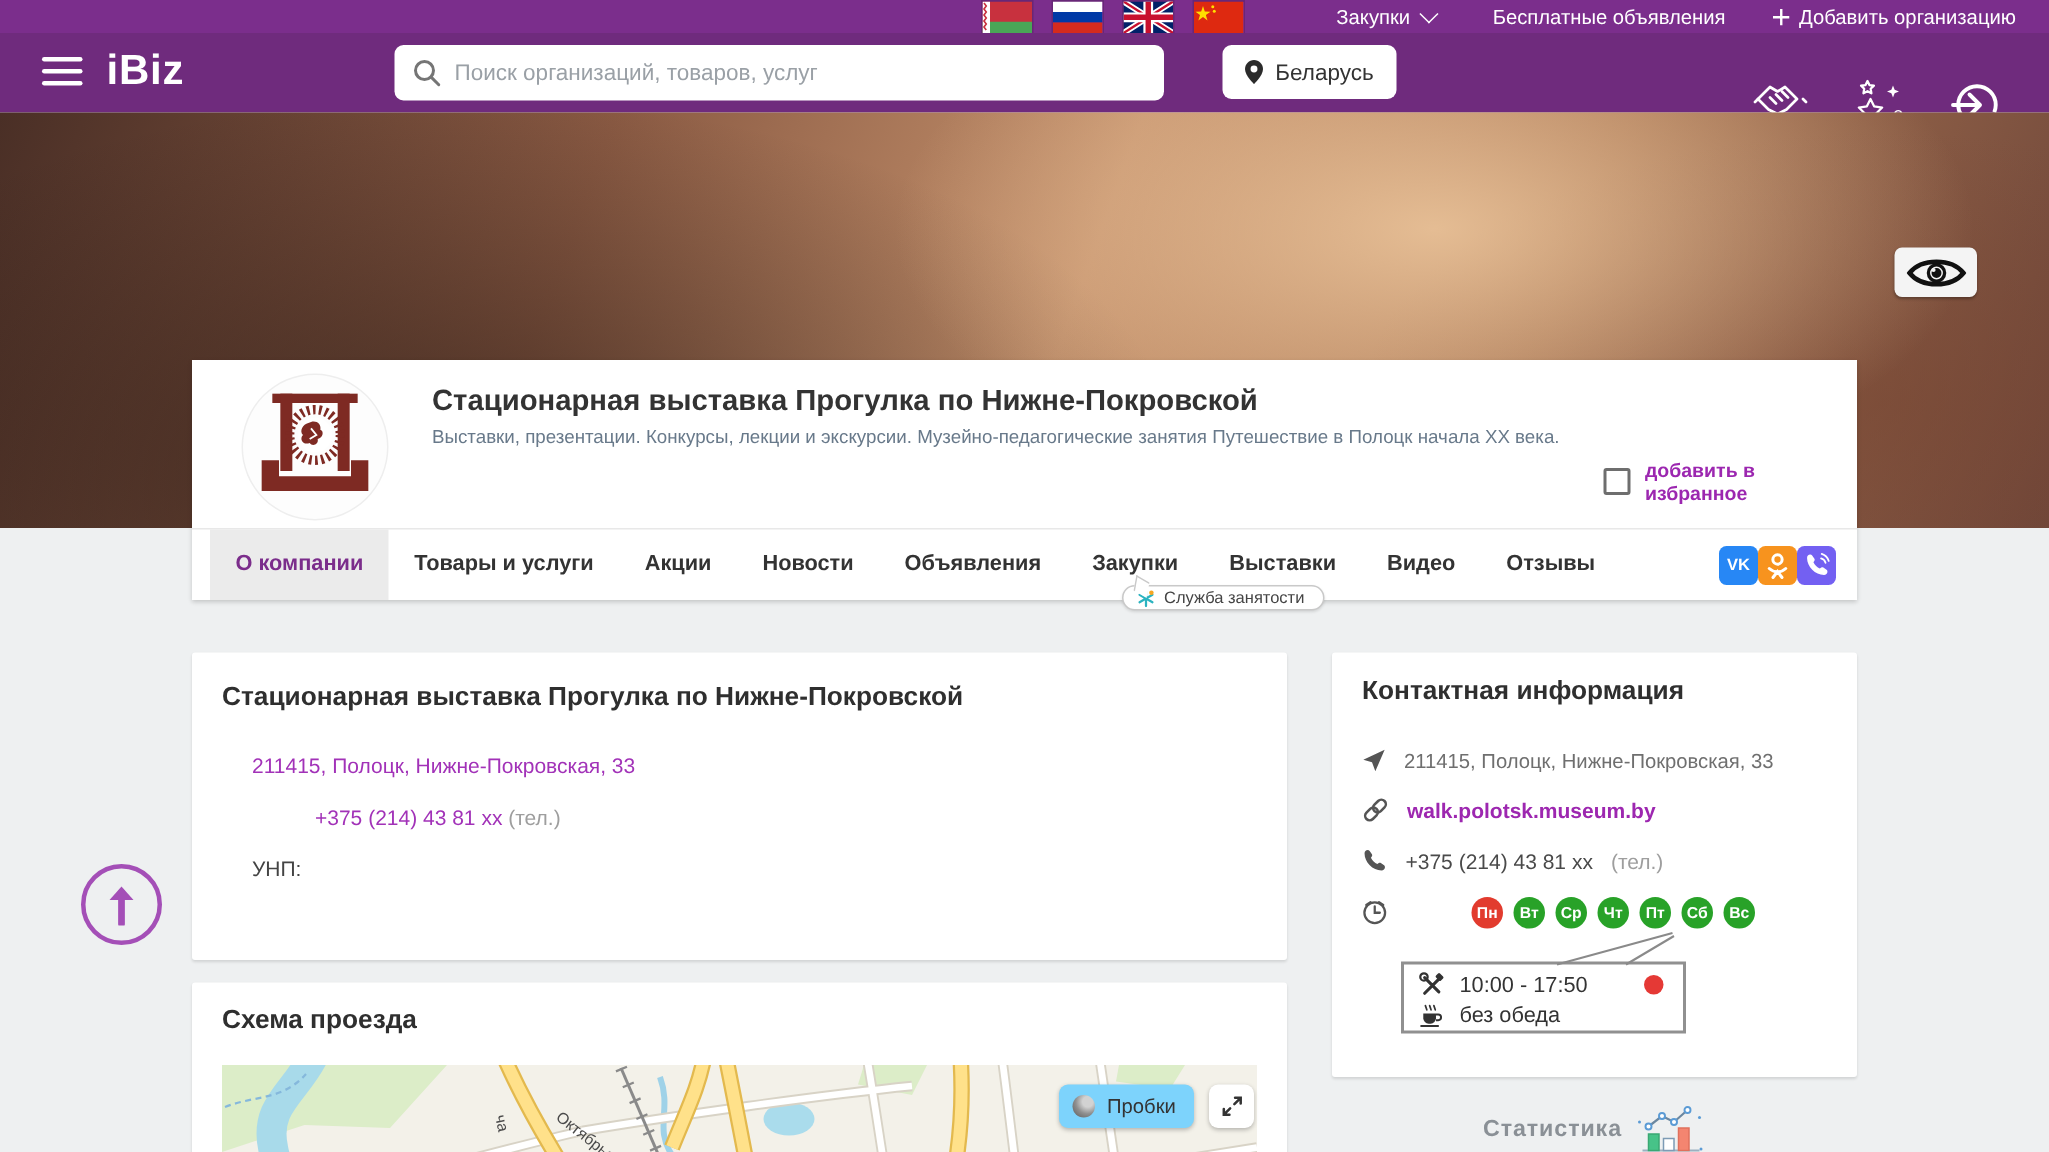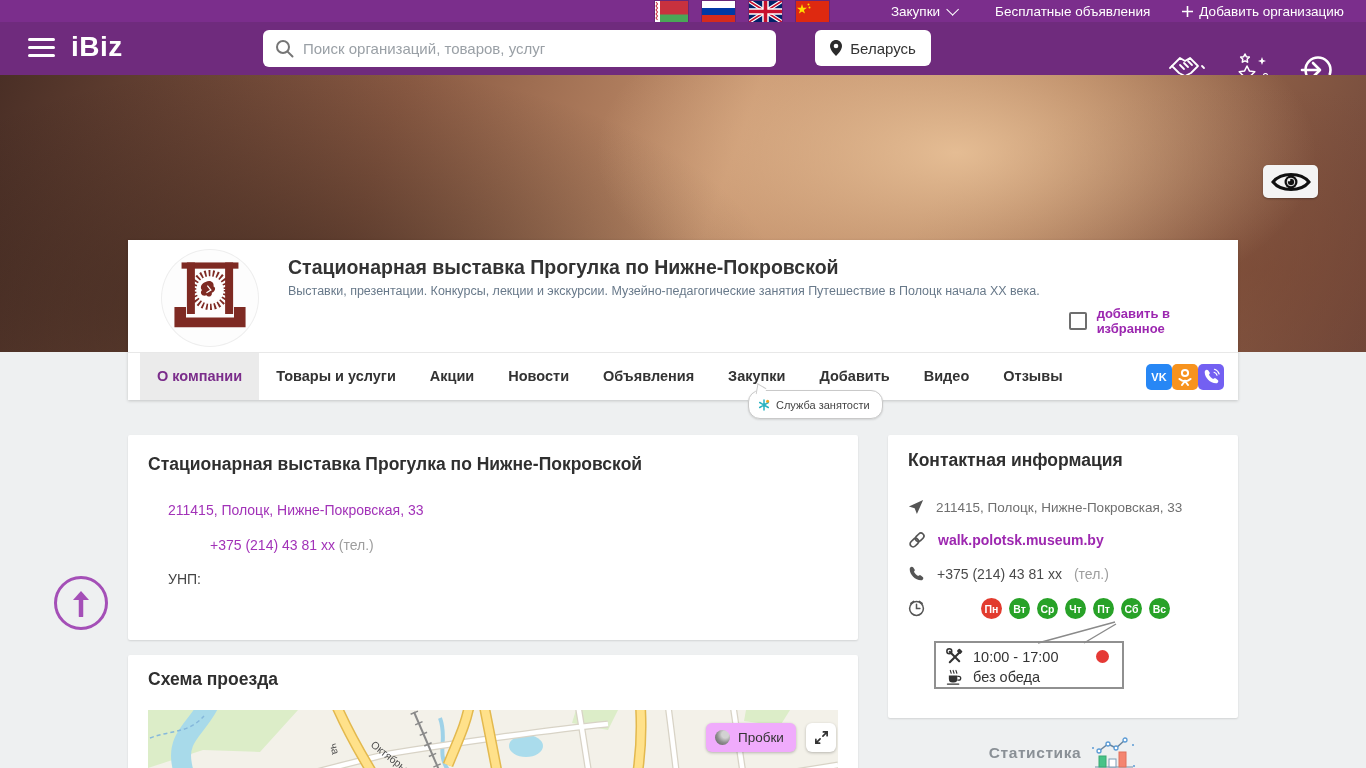--- a/index.html
+++ b/index.html
@@ -50,39 +50,39 @@
   .tabs-row { position:absolute; left:0; bottom:0; width:100%; height:48px; border-top:1px solid #e8e8e8;
     display:flex; align-items:center; padding-left:12px; }
   .tab { padding:0 17px; line-height:47px; font-size:14.5px; font-weight:bold; color:#333; cursor:pointer; white-space:nowrap; }
   .tab.active { background:#ebebeb; color:#7b2d8b; }
   .socials { margin-left:auto; align-self:center; display:flex; gap:0; margin-right:14px; }
   .soc { width:26px; height:26px; border-radius:5px; display:flex; align-items:center; justify-content:center; cursor:pointer; }
   .soc.vk { background:#2787f5; color:#fff; font-size:11px; font-weight:bold; }
   .soc.ok { background:#f7931e; }
   .soc.viber { background:#7360f2; }
 
-  .vac-tooltip { position:absolute; left:748px; top:390px; height:29px; background:#fff; border:1px solid #c9c9c9;
+  .vac-tooltip { position:absolute; left:748px; top:390px; height:17px; background:#fff; border:1px solid #c9c9c9;
     border-radius:12px; display:flex; align-items:center; gap:6px; padding:0 12px 0 9px; font-size:11px; color:#444;
     box-shadow:0 1px 2px rgba(0,0,0,.12); z-index:6;text-align:center; }
   .vac-tooltip::before { content:""; position:absolute; left:7px; top:-5px; width:9px; height:9px; background:#fff;
     border-left:1px solid #c9c9c9; border-top:1px solid #c9c9c9; transform:rotate(30deg) skewX(20deg); }
 
   
   .card { position:absolute; background:#fff; border-radius:2px; box-shadow:0 1px 2px rgba(0,0,0,.12); }
   .main-card { left:128px; top:435px; width:730px; height:205px; }
   .main-card h2 { position:absolute; left:20px; top:19px; font-size:17.5px; color:#2f2f2f; }
   .m-addr { position:absolute; left:40px; top:67px; font-size:14px; color:#a232b8; cursor:pointer; }
   .m-phone { position:absolute; left:40px; top:102px; font-size:14px; color:#a232b8;margin-left:42px; }
   .note { color:#9e9e9e; }
   .m-unp { position:absolute; left:40px; top:136px; font-size:14px; color:#444; }
 
   .map-card { left:128px; top:655px; width:730px; height:210px; }
   .map-card h2 { position:absolute; left:20px; top:14px; font-size:17.5px; color:#2f2f2f; }
   .map-wrap { position:absolute; left:20px; top:55px; width:690px; height:150px; overflow:hidden; }
-  .traffic-btn { position:absolute; left:578px; top:68px; height:29px; padding:0 12px 0 9px; background:#f0abfc; border-radius:6px;
+  .traffic-btn { position:absolute; left:578px; top:68px; height:29px; padding:0 12px 0 9px; background:#7dd3fc; border-radius:6px;
     box-shadow:0 1px 3px rgba(0,0,0,.25); display:flex; align-items:center; gap:8px; font-size:13.5px; color:#333; cursor:pointer; z-index:3; }
   .traffic-dot { width:15px; height:15px; border-radius:50%;
     background:radial-gradient(circle at 68% 30%, #d2d2d2 0 24%, #8f8f8f 55%, #585858 100%); }
   .expand-btn { position:absolute; left:678px; top:68px; width:30px; height:29px; background:#fff; border-radius:6px;
     box-shadow:0 1px 3px rgba(0,0,0,.25); display:flex; align-items:center; justify-content:center; cursor:pointer; z-index:3; }
 
   .side-card { left:888px; top:435px; width:350px; height:283px; }
   .side-card h3 { position:absolute; left:20px; top:15px; font-size:17.5px; color:#2f2f2f; }
   .s-row { position:absolute; left:20px; display:flex; align-items:center; gap:12px; }
   .s-addr { top:64px; font-size:13.5px; color:#6f6f6f; }
@@ -226,21 +226,21 @@
     <div class="fav-box"></div>
     <span class="fav-label">добавить в избранное</span>
   </div>
   <div class="tabs-row">
     <div class="tab active">О компании</div>
     <div class="tab">Товары и услуги</div>
     <div class="tab">Акции</div>
     <div class="tab">Новости</div>
     <div class="tab">Объявления</div>
     <div class="tab">Закупки</div>
-    <div class="tab">Добавить</div>
+    <div class="tab">Выставки</div>
     <div class="tab">Видео</div>
     <div class="tab">Отзывы</div>
     <div class="socials">
       <div class="soc vk">
           <span>VK</span>
         </div>
       <div class="soc ok">
         <svg width="16" height="18" viewBox="0 0 16 18">
           <circle cx="8" cy="5" r="3.1" stroke="#fff" stroke-width="2" fill="none"></circle>
           <path d="M2.5 11a8 8 0 0 0 11 0M5 17l3-4 3 4" stroke="#fff" stroke-width="2" fill="none" stroke-linecap="round"></path>
@@ -389,21 +389,21 @@
   </svg>
   <div class="sched-box">
     <div class="sched-row sr1">
       <svg width="17" height="17" viewBox="0 0 18 18">
         <g stroke="#333" stroke-width="2.2" stroke-linecap="round">
           <path d="M4 15L14 5M4 4l10 10"></path>
         </g>
         <rect x="12" y="1.5" width="5" height="4" rx="1" transform="rotate(45 14.5 3.5)" fill="#333"></rect>
         <circle cx="3.5" cy="3.5" r="2.6" stroke="#333" stroke-width="1.6" fill="none"></circle>
       </svg>
-      <span>10:00 - 17:00</span>
+      <span>10:00 - 17:50</span>
     </div>
     <div class="sched-row sr2">
       <svg width="17" height="16" viewBox="0 0 18 17">
         <path d="M3 7h9v3.5A3.8 3.8 0 0 1 8.2 14.3H6.8A3.8 3.8 0 0 1 3 10.5z" fill="#333"></path>
         <path d="M12 7.8h1.6a2 2 0 0 1 0 4H12" stroke="#333" stroke-width="1.4" fill="none"></path>
         <path d="M4.5 1.5l1 3M7.5 1.5l1 3M10.5 1.5l1 3" stroke="#333" stroke-width="1.2" stroke-linecap="round"></path>
         <path d="M1.5 16h12" stroke="#333" stroke-width="1.4" stroke-linecap="round"></path>
       </svg>
       <span>без обеда</span>
     </div>

